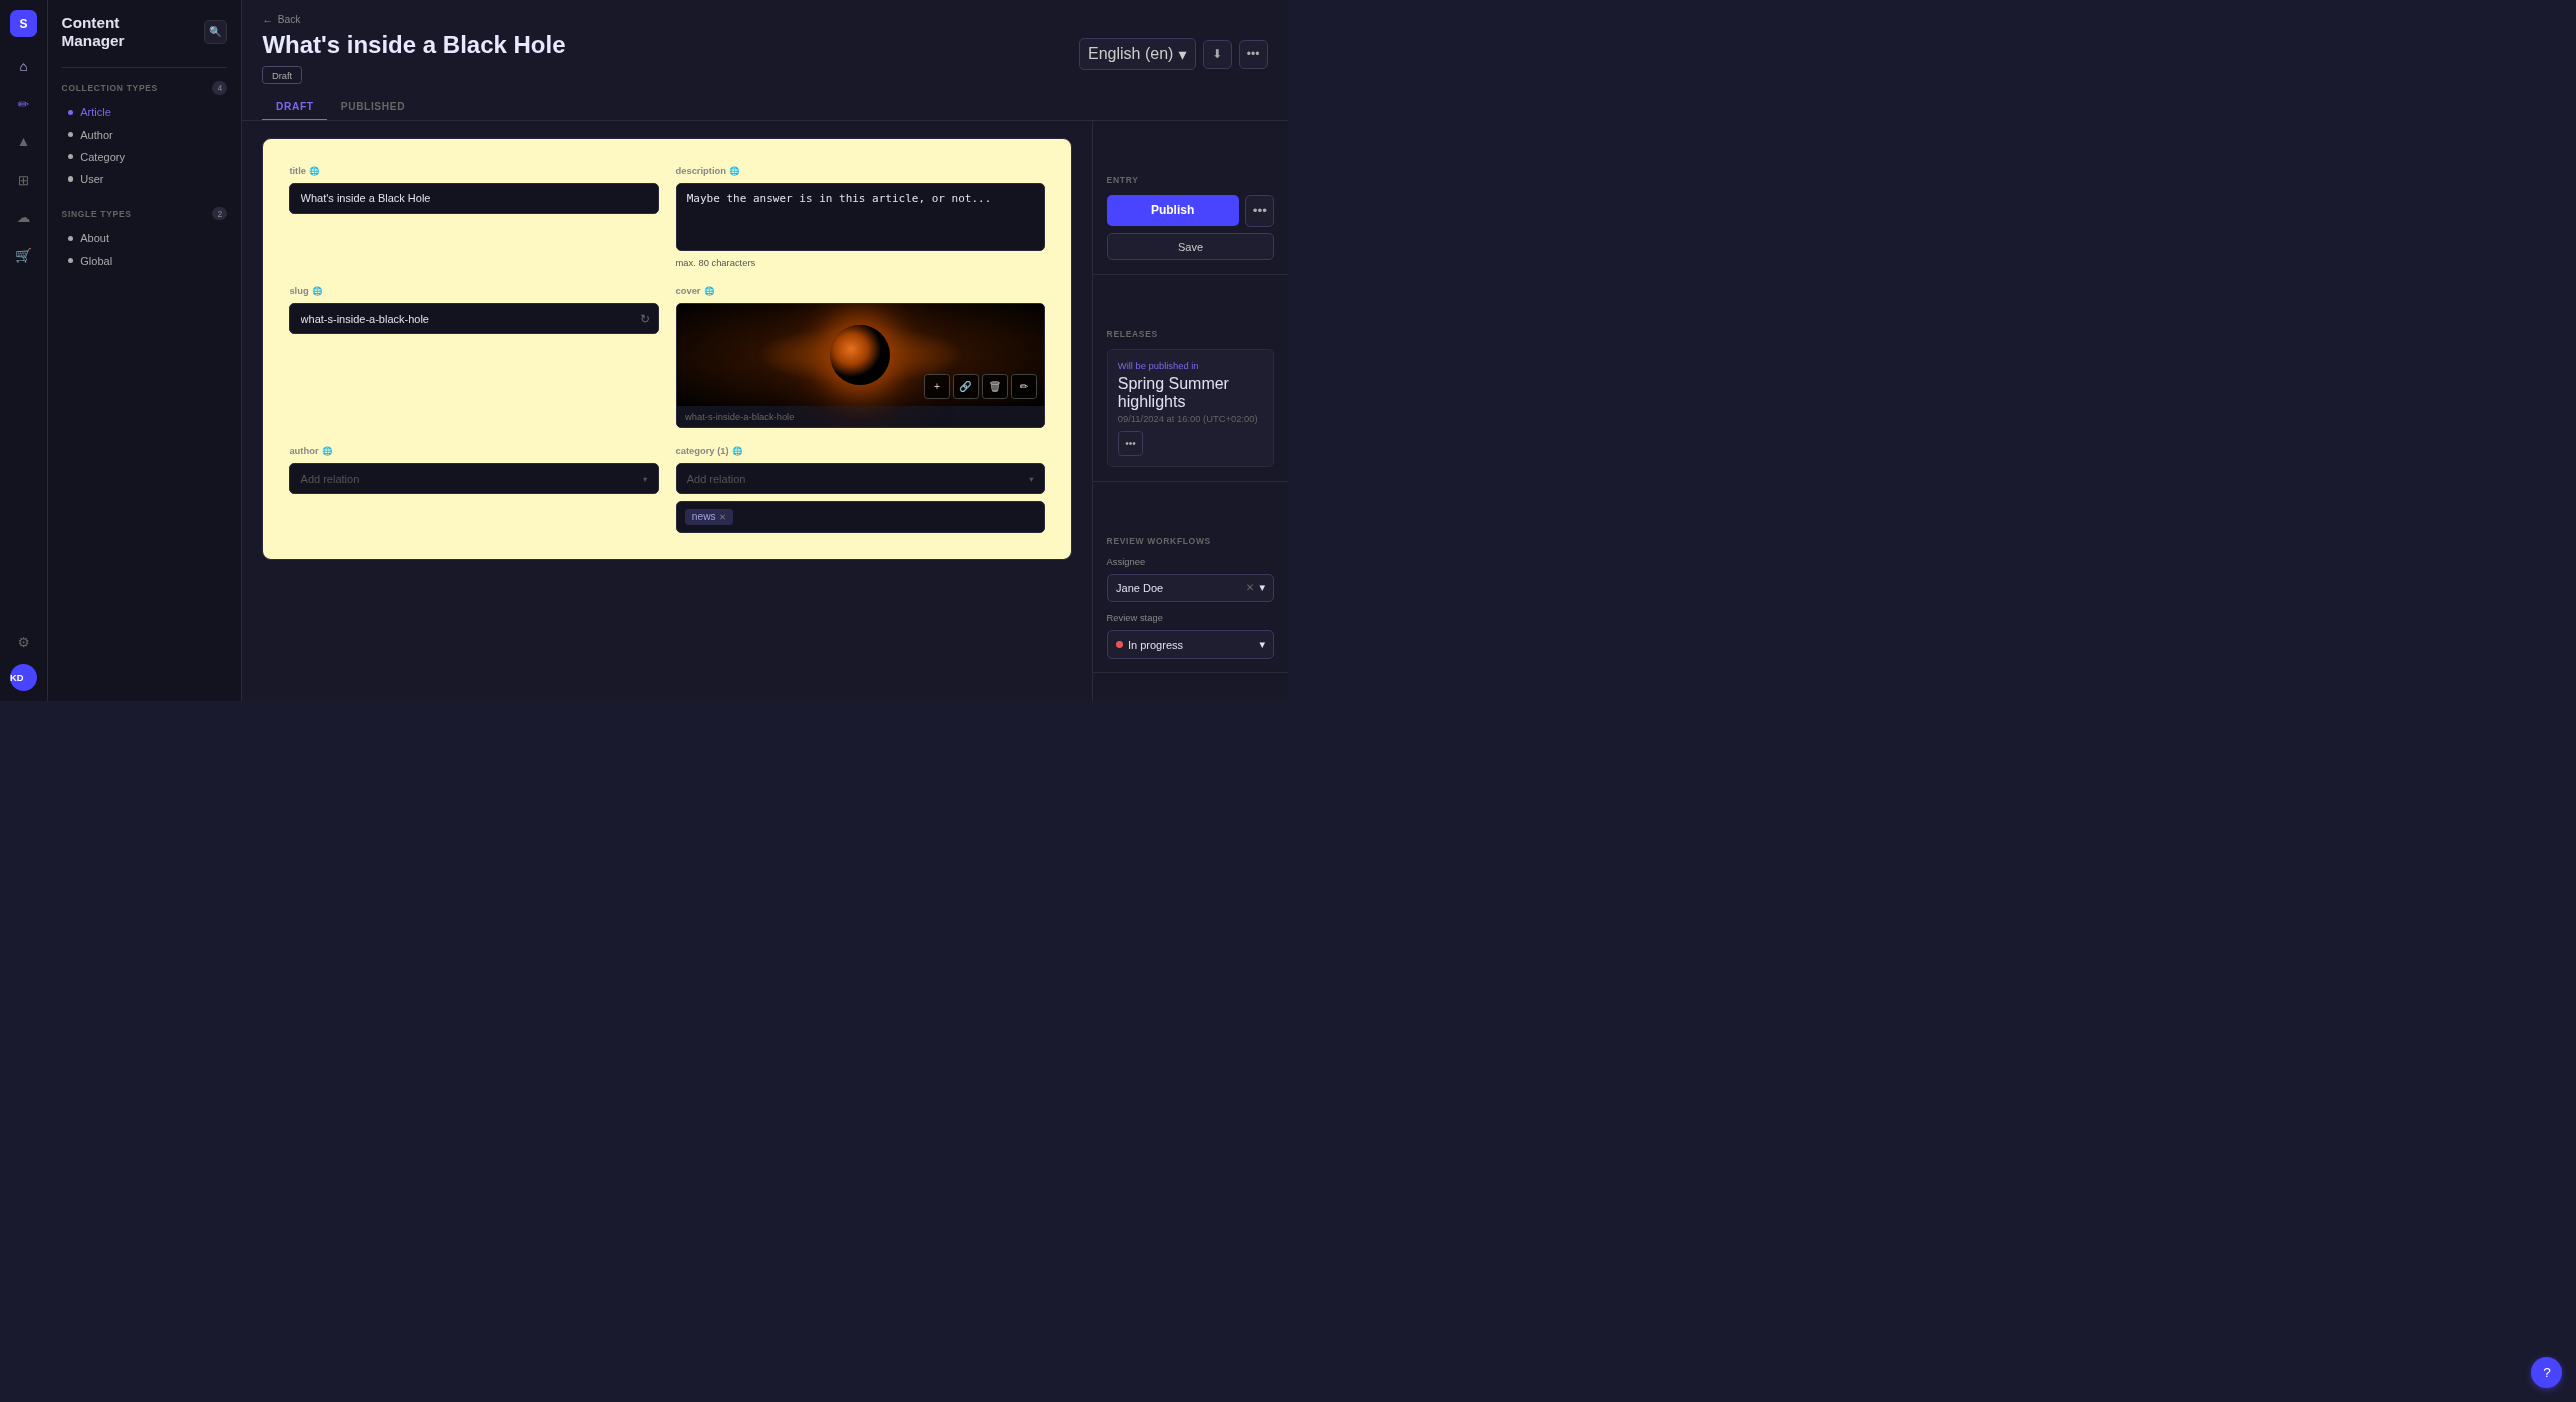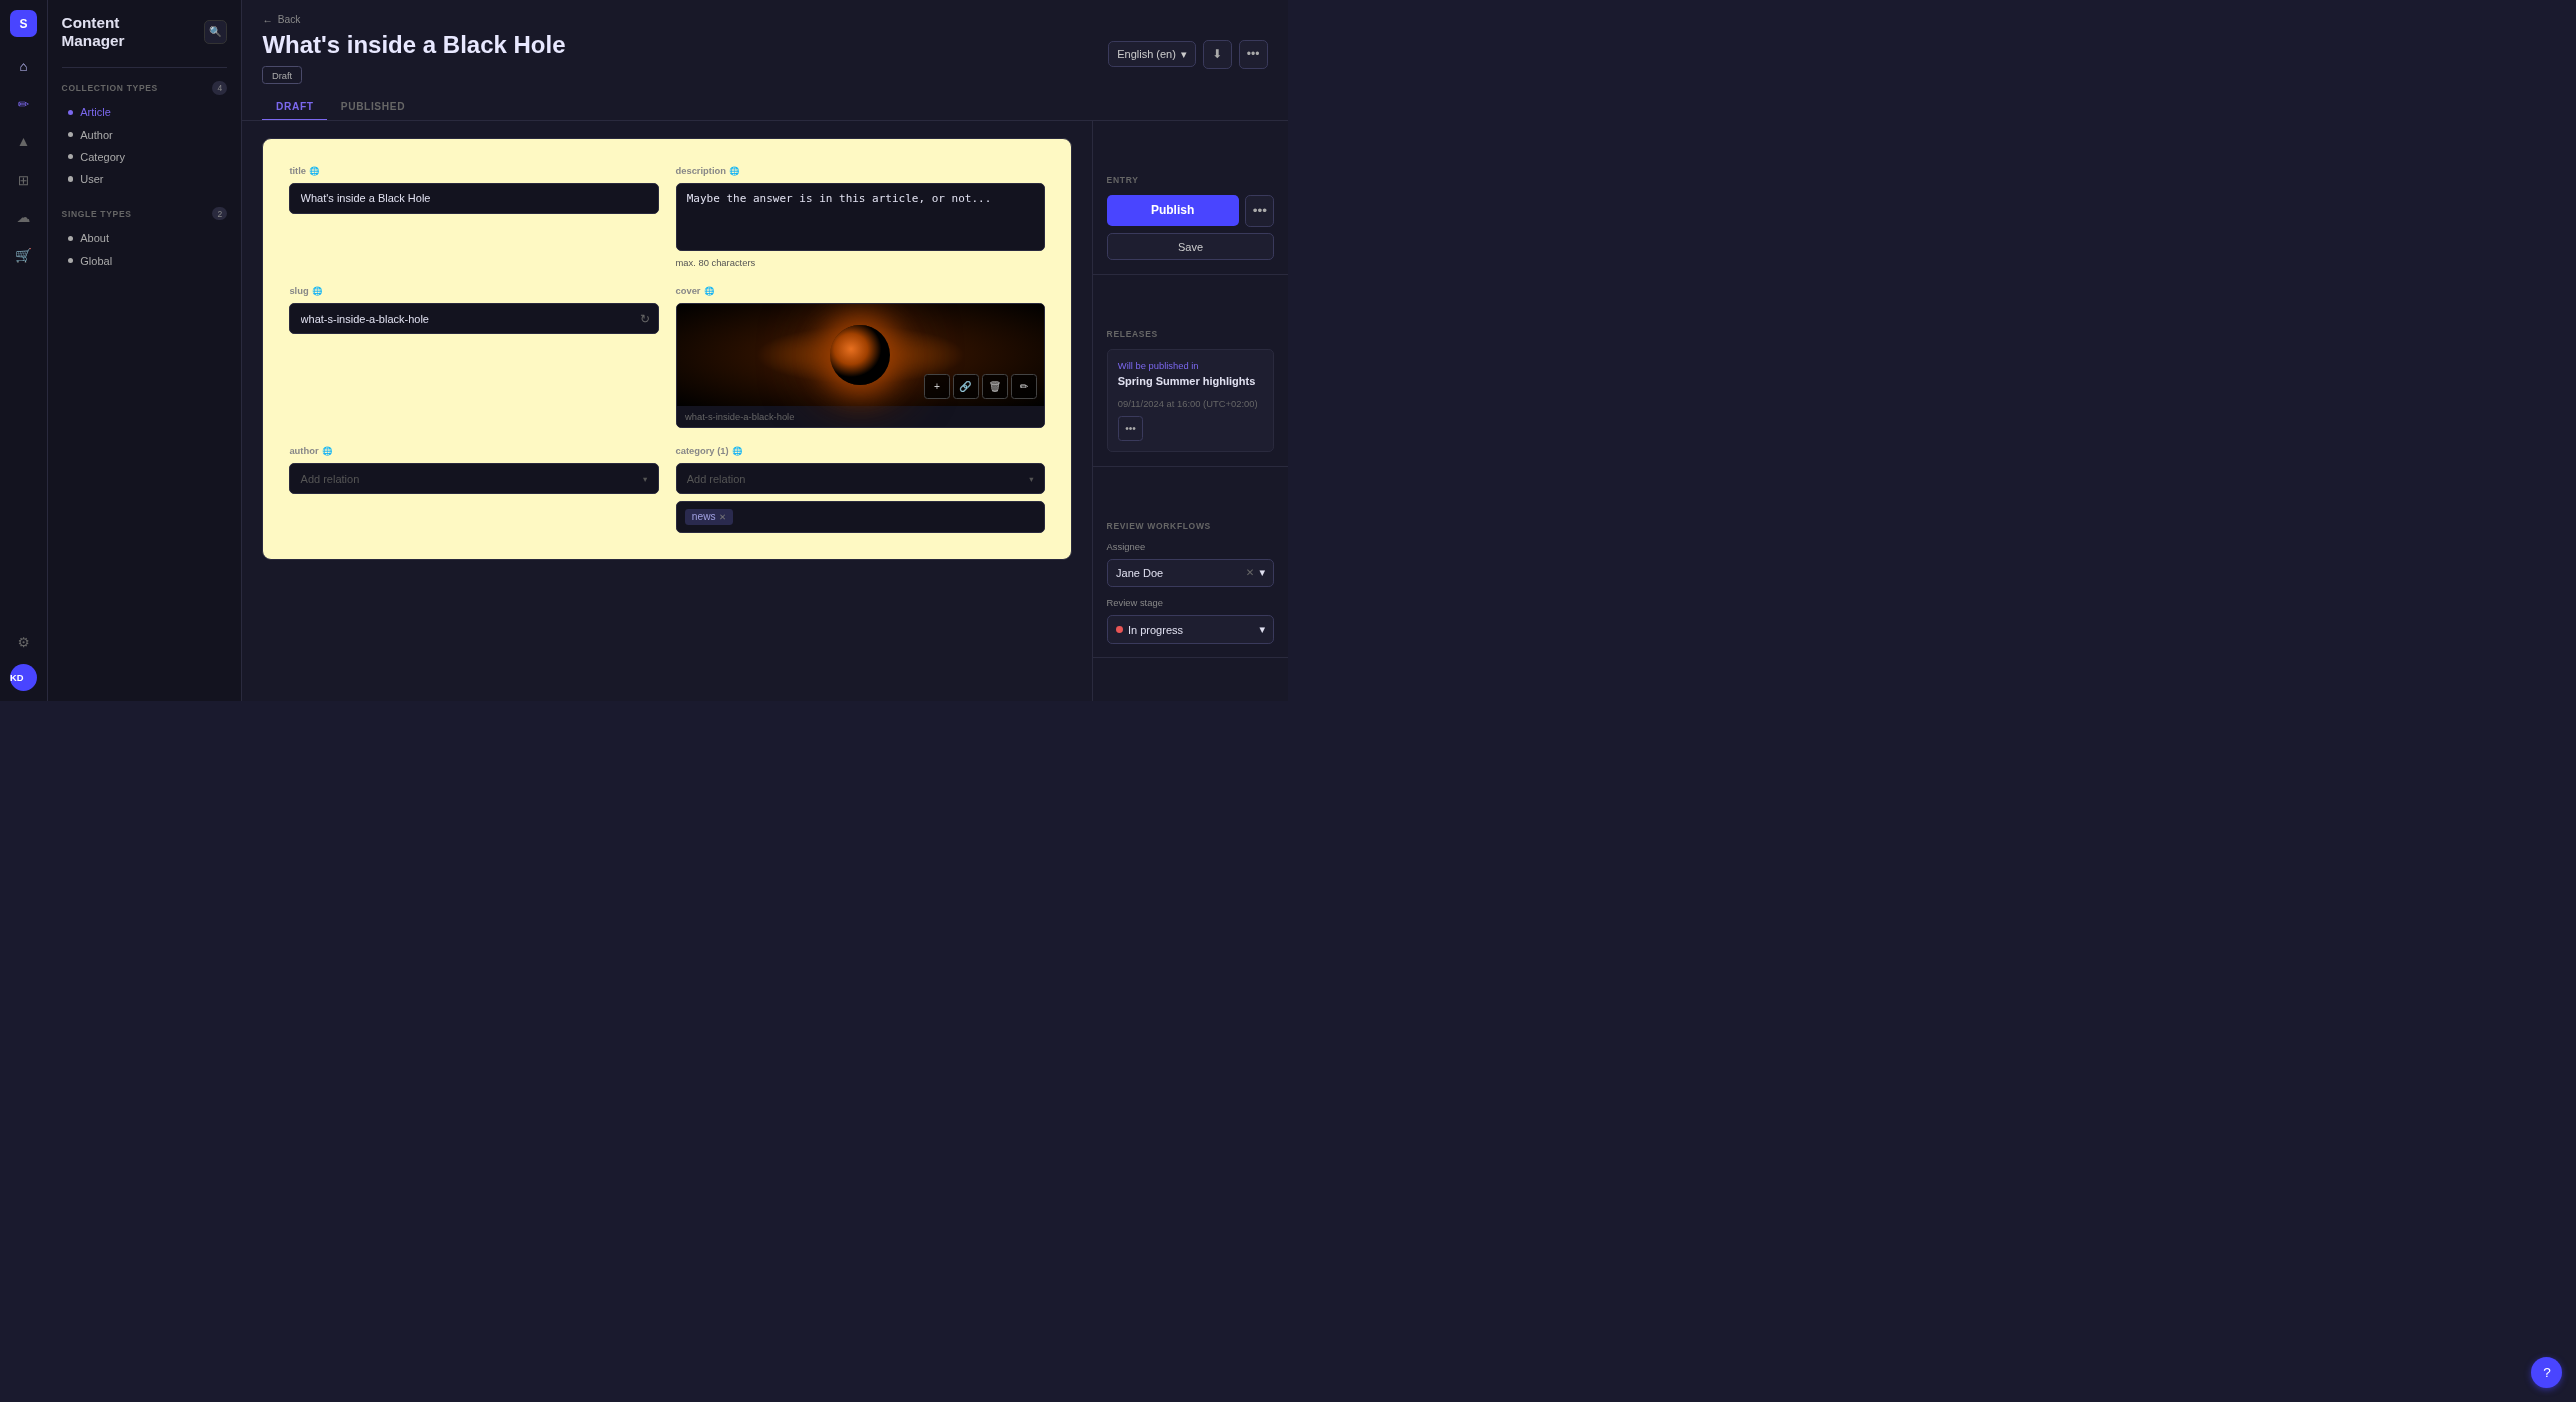--- a/index.html
+++ b/index.html
@@ -157,21 +157,21 @@
     .header-controls {
       display: flex;
       align-items: center;
       gap: 6.8px;
     }
     .lang-select {
       background: #1e1e30;
       border: 0.9px solid #3a3a5c;
       border-radius: 5.1px;
       color: #ccc;
-      font-size: 11px;
+      font-size: 16px;
       padding: 5.1px 8.5px;
       display: flex;
       align-items: center;
       gap: 5.1px;
       cursor: pointer;
     }
     .icon-btn {
       width: 29px; height: 29px;
       background: #1e1e30;
       border: 0.9px solid #3a3a5c;
@@ -444,24 +444,24 @@
       border: 0.9px solid #2a2a3e;
       border-radius: 5.1px;
       padding: 10.2px;
     }
     .release-will-publish {
       font-size: 9.4px;
       color: #7b68ee;
       margin-bottom: 4px;
     }
     .release-name {
-      font-size: 11px;
-      font-weight: 700;
+      font-size: 16px;
+      font-weight: 400;
       color: #e0e0f0;
-      margin-bottom: 11px;
+      margin-bottom: 2px;
     }
     .release-date {
       font-size: 9.4px;
       color: #666;
     }
     .release-more-btn {
       width: 25.6px; height: 25.6px;
       background: transparent;
       border: 0.9px solid #3a3a5c;
       border-radius: 3.4px;

